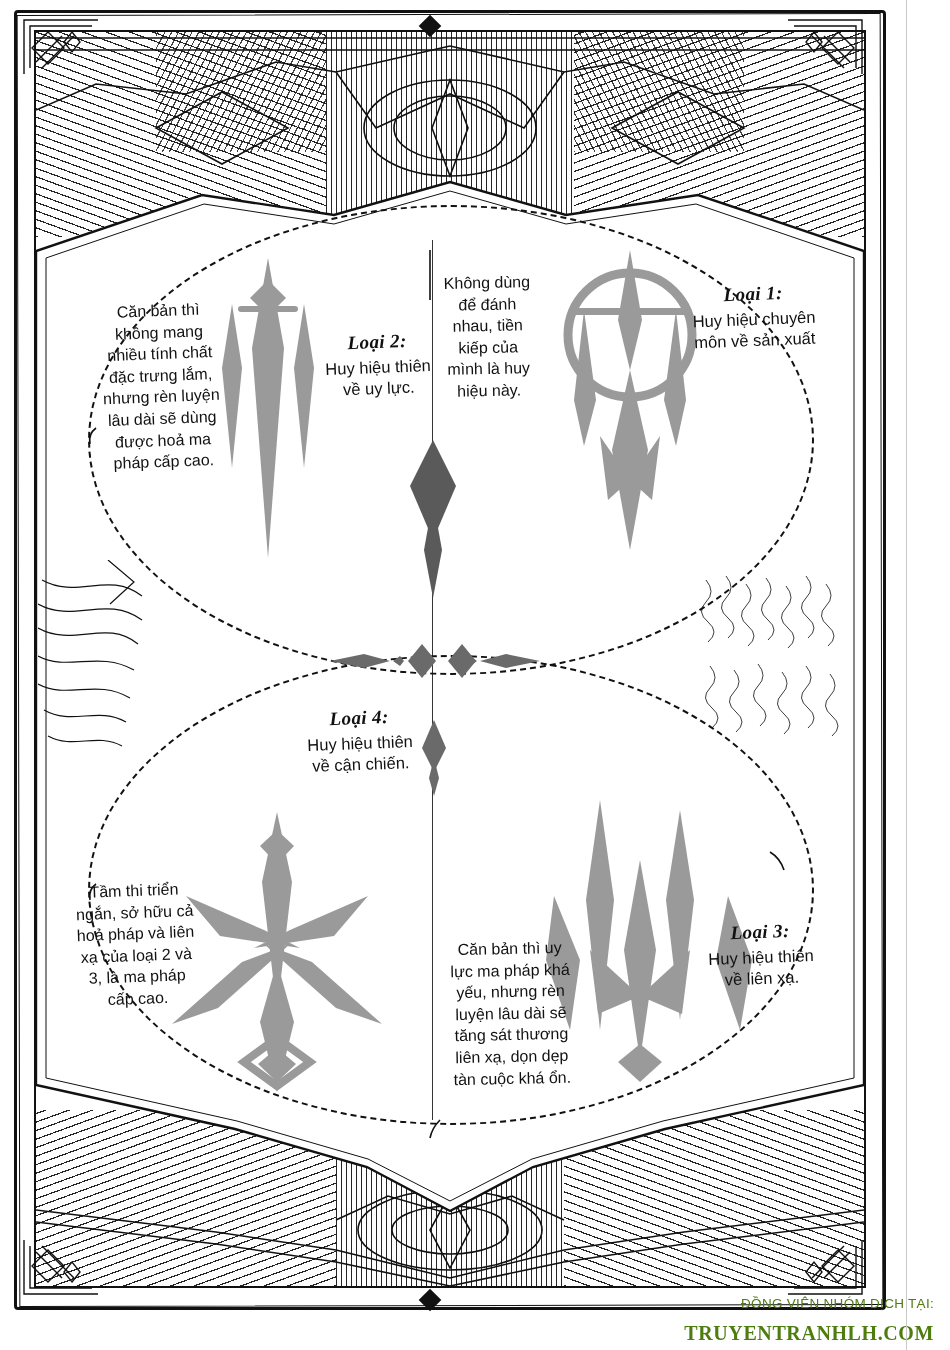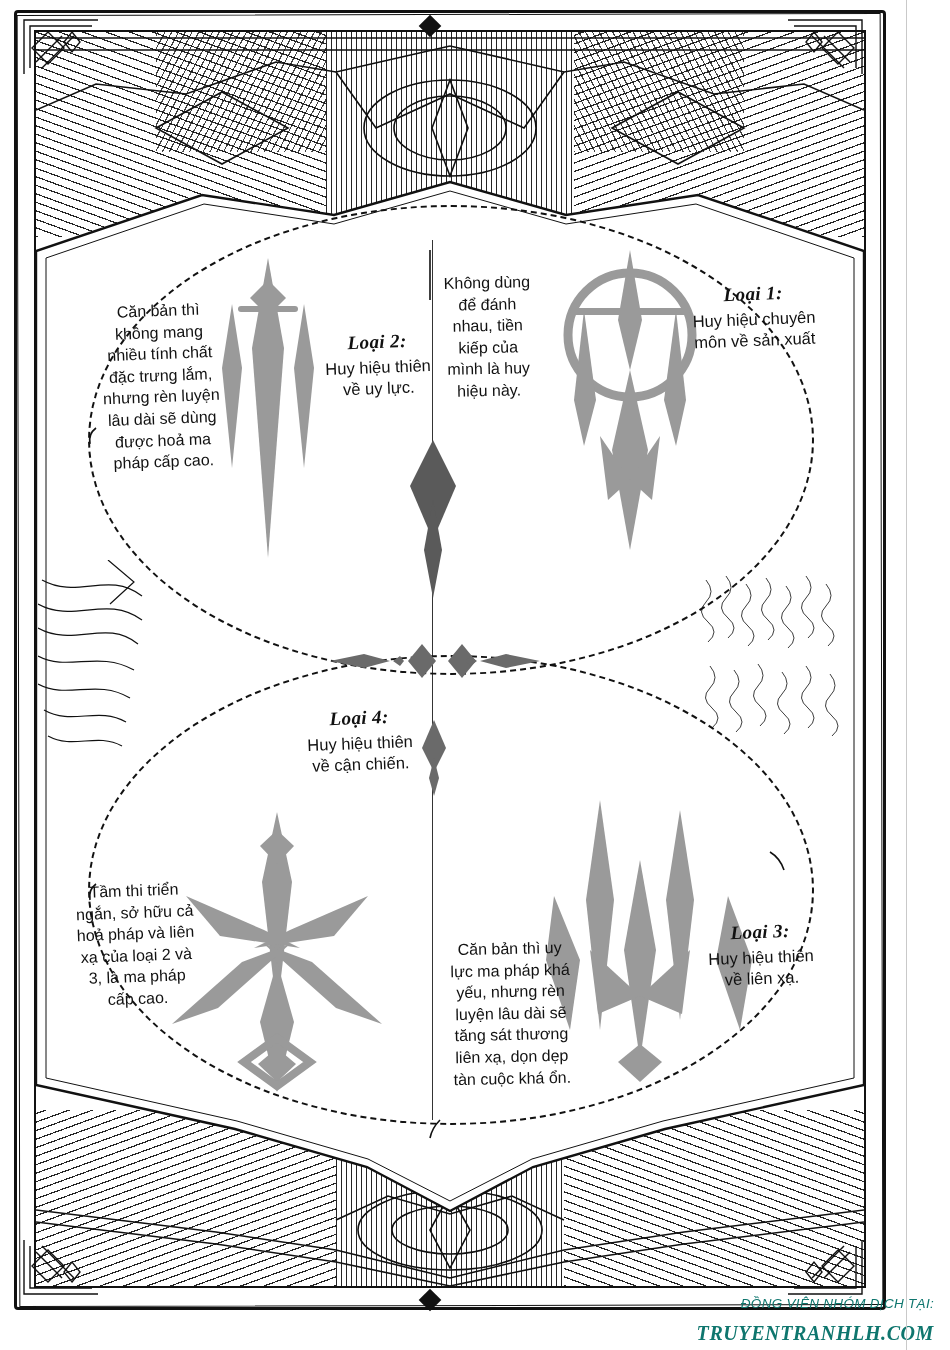--- a/index.html
+++ b/index.html
@@ -193,22 +193,21 @@
   .slant2 { transform: rotate(-1.2deg); }
 
   
   .pointer { position: absolute; }
 
   
   .credit {
     position: absolute;
     right: 16px;
     text-align: right;
-    color: #0f766e;
-    font-style: italic;
+    color: #4d7c0f;
   }
   .credit .c1 {
     font-family: "Liberation Sans", sans-serif;
     font-size: 13.5px;
     letter-spacing: 0.3px;
     display: block;
   }
   .credit .c2 {
     font-family: "Liberation Serif", serif;
     font-weight: bold;

